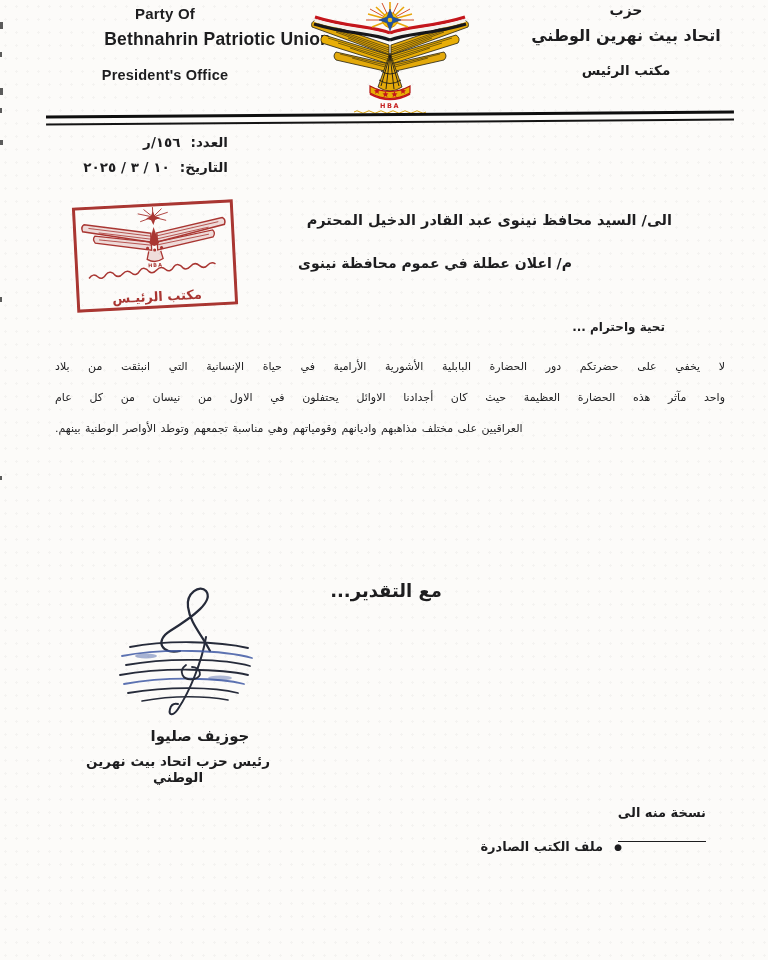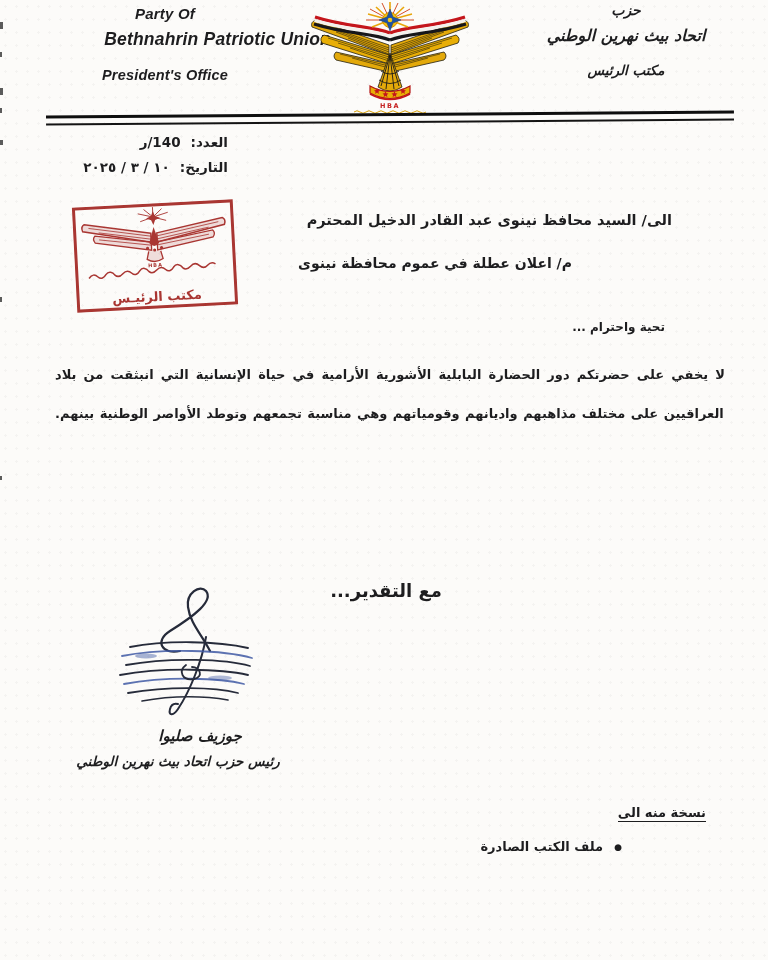--- a/index.html
+++ b/index.html
@@ -7,21 +7,21 @@
     position:relative;width:768px;height:960px;overflow:hidden;
     background:#fcfbf9;color:#1d1d1f;
     font-family:"DejaVu Sans",sans-serif;
   }
   .page::before{
     content:"";position:absolute;inset:0;pointer-events:none;
     background-image:radial-gradient(rgba(110,110,110,.055) 1px, transparent 1.3px);
     background-size:11px 13px;
   }
   .abs{position:absolute;}
-  .c{text-align:center;font-style:italic;}
+  .c{text-align:center;}
   .b{font-weight:bold;}
   .rtl{direction:rtl;unicode-bidi:plaintext;}
   .nw{white-space:nowrap;}
   .en{font-family:"Liberation Sans","DejaVu Sans",sans-serif;letter-spacing:.2px;}
 
   
   .en1{left:30px;top:5px;width:270px;font-size:15px;}
   .en2{left:17px;top:29px;width:314px;font-size:17.5px;text-align:right;}
   .en3{left:30px;top:67px;width:270px;font-size:14.5px;text-align:center;}
   .ar1{left:520px;top:2px;width:212px;font-size:14px;}
@@ -47,34 +47,34 @@
     position:absolute;left:0;right:0;bottom:5px;text-align:center;
     color:#a93632;font-size:13px;font-weight:bold;direction:rtl;
   }
 
   .to1{right:96px;top:212px;font-size:14.5px;}
   .to2{right:196px;top:255px;font-size:14px;}
   .greet{right:103px;top:320px;font-size:12px;}
 
   .bodytxt{left:55px;top:351px;width:670px;}
   .bline{
-    direction:rtl;font-size:13px;font-weight:bold;line-height:31px;
-    text-align:justify;text-align-last:justify;word-spacing:1px;margin-top:8px;
+    direction:rtl;font-size:11px;font-weight:normal;line-height:31px;
+    text-align:justify;text-align-last:justify;word-spacing:1px;
   }
   .bline.last{text-align-last:left;}
 
   .closing{right:326px;top:568px;font-size:18px;margin-top:12px;}
 
   .sig{left:102px;top:585px;width:168px;height:150px;}
   .signer-name{left:118px;top:727px;width:164px;font-size:15px;}
   .signer-title{left:70px;top:753px;width:216px;font-size:13.5px;}
 
   .cc-head{
     right:62px;top:805px;font-size:13px;font-weight:bold;
-    border-bottom:1.5px solid #1d1d1f;padding-bottom:1px;
+    border-bottom:1.5px solid #1d1d1f;padding-bottom:21px;
   }
   .cc-item{
     right:146px;top:839px;font-size:13px;font-weight:bold;
     display:flex;flex-direction:row;align-items:center;gap:11px;direction:rtl;
   }
   .cc-item .dot{font-size:9px;line-height:1;transform:translateY(1px);}
 
   .speck{position:absolute;left:0;background:#262626;opacity:.75;}
 </style>
 </head>
@@ -165,21 +165,21 @@
 
       <text x="84" y="107" text-anchor="middle" font-size="6.5" font-weight="bold" letter-spacing="1.5" fill="#c62222">HBA</text>
       <path d="M48 111 q3 -2.5 6 0 t6 0 t6 0 t6 0 t6 0 t6 0 t6 0 t6 0 t6 0 t6 0 t6 0 t6 0" fill="none" stroke="#d8a008" stroke-width="1"></path>
     </svg>
   </div>
 
   <div class="abs rule"></div>
 
   <div class="abs rtl nw meta">
     <div class="row">
-      <span>العدد:</span><span class="val">140/ر</span>
+      <span>العدد:</span><span class="val">١٥٦/ر</span>
     </div>
     <div class="row">
       <span>التاريخ:</span><span class="val">١٠ / ٣ / ٢٠٢٥</span>
     </div>
   </div>
 
   <div class="abs stamp">
     <svg width="162" height="106" viewBox="0 0 162 106">
       <rect x="2" y="2" width="158" height="102" fill="none" stroke="#a93632" stroke-width="3"></rect>
       <g stroke="#a93632" fill="none">
@@ -217,20 +217,21 @@
     <div class="stamp-office">مكتب الرئيـس</div>
   </div>
 
   <div class="abs b rtl nw to2">م/ اعلان عطلة في عموم محافظة نينوى</div>
   <div class="abs b rtl nw to1">الى/ السيد محافظ  نينوى عبد القادر الدخيل المحترم</div>
 
   <div class="abs b rtl nw greet">تحية واحترام ...</div>
 
   <div class="abs bodytxt">
     <div class="bline">لا يخفي على حضرتكم دور الحضارة البابلية الأشورية الأرامية في حياة  الإنسانية التي انبثقت من بلاد</div>
+    <div class="bline">واحد مآثر هذه الحضارة العظيمة حيث كان أجدادنا الاوائل يحتفلون في الاول من نيسان من كل عام</div>
     <div class="bline last">العراقيين على مختلف مذاهبهم واديانهم وقومياتهم وهي مناسبة تجمعهم وتوطد الأواصر الوطنية بينهم.</div>
   </div>
 
   <div class="abs b rtl nw closing">مع التقدير...</div>
 
   <div class="abs sig">
     <svg width="168" height="150" viewBox="0 0 168 150">
       <g fill="none" stroke-linecap="round">
         <path d="M78 66 C 60 70 52 56 68 46 C 92 31 112 16 104 6 C 98 -1 84 8 86 22 C 88 38 100 50 108 66" stroke="#262b3a" stroke-width="2.2"></path>
         <path d="M104 52 C 100 76 88 106 76 124 C 72 130 66 132 68 124 C 69 120 72 118 76 119" stroke="#262b3a" stroke-width="2"></path>

